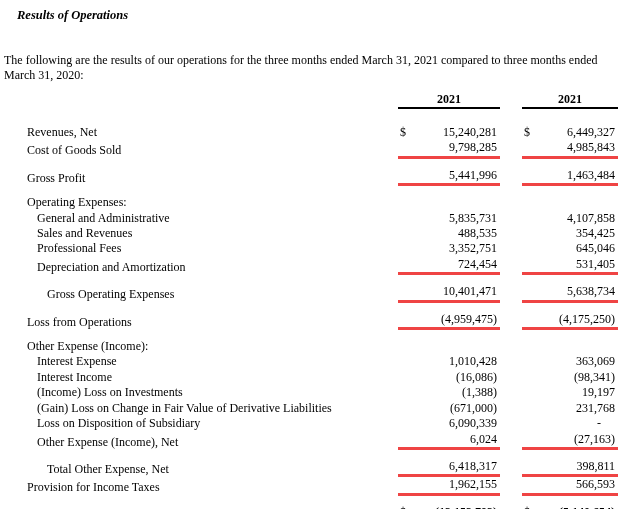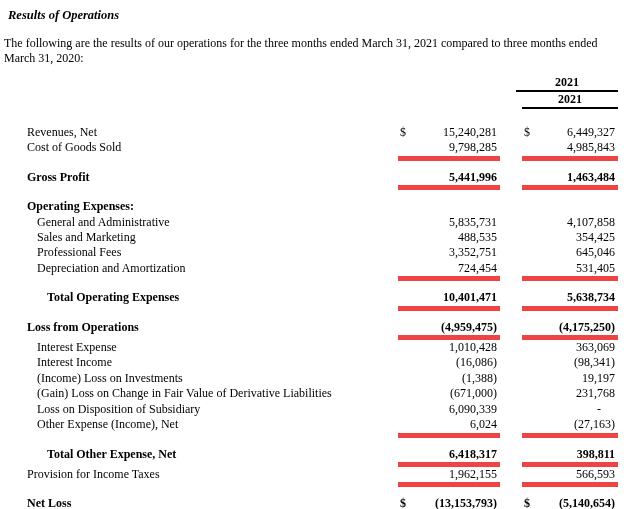--- a/index.html
+++ b/index.html
@@ -11,61 +11,61 @@
     font-size: 12px;
     overflow: hidden;
   }
   .doc { padding: 5px 5px 0 4px; }
 
   .title {
     font-weight: bold;
     font-style: italic;
     font-size: 12.5px;
     margin-top: 3px;
-    margin-left: 4px;
+    margin-left: 13px;
   }
   .intro {
-    margin-top: 13px;
+    margin-top: 30px;
     line-height: 15px;
     width: 626px;
   }
 
   .fintable { margin-top: 9px; }
 
-  .hrow { display: flex; align-items: flex-end; padding-right: 10px; flex-direction: column; }
+  .hrow { display: flex; align-items: flex-end; padding-right: 10px; }
   .hspacer { flex: 1; }
   .hcol {
     width: 102px;
     text-align: center;
     font-weight: bold;
     border-bottom: 2px solid #000;
     padding-bottom: 1px;
     line-height: 14px;
   }
   .hcol.c1 { width: 96px; }
   .gap { width: 22px; }
 
   .tbody { margin-top: 16px; }
 
   .row {
     display: flex;
-    align-items: flex-start;
+    align-items: flex-end;
     line-height: 15.4px;
     padding-right: 10px;
   }
-  .row.gap-above { margin-top: 9px; font-weight: bold; }
+  .row.gap-above { margin-top: 9px; }
   .row.bold { font-weight: bold; }
 
   .lbl { flex: 1; padding-left: 23px; white-space: nowrap; overflow: hidden; }
   .lbl.ind1 { padding-left: 33px; }
   .lbl.ind2 { padding-left: 43px; }
 
   .col { width: 102px; display: flex; align-items: flex-end; }
   .col.c1 { width: 96px; }
-  .col.single { border-bottom: 5px solid #ef4444; }
+  .col.single { border-bottom: 3px solid #ef4444; }
   .col.double { border-bottom: 3px double #000; }
 
   .cur { padding-left: 2px; min-width: 10px; text-align: left; }
   .val { flex: 1; text-align: right; padding-right: 3px; white-space: nowrap; }
   .val.dash { padding-right: 17px; }
 </style>
 </head>
 <body>
 
 <div class="doc">
@@ -134,21 +134,21 @@
             <span class="cur"></span>
             <span class="val">5,835,731</span>
           </span>
           <span class="gap"></span>
           <span class="col c1">
             <span class="cur"></span>
             <span class="val">4,107,858</span>
           </span>
         </div>
         <div class="row">
-          <span class="lbl ind1">Sales and Marketing</span>
+          <span class="lbl ind1">Sales and Revenues</span>
           <span class="col c0">
             <span class="cur"></span>
             <span class="val">488,535</span>
           </span>
           <span class="gap"></span>
           <span class="col c1">
             <span class="cur"></span>
             <span class="val">354,425</span>
           </span>
         </div>
@@ -170,41 +170,53 @@
             <span class="cur"></span>
             <span class="val">724,454</span>
           </span>
           <span class="gap"></span>
           <span class="col c1 single">
             <span class="cur"></span>
             <span class="val">531,405</span>
           </span>
         </div>
         <div class="row gap-above">
-          <span class="lbl ind2">Total Operating Expenses</span>
+          <span class="lbl ind2">Gross Operating Expenses</span>
           <span class="col c0 single">
             <span class="cur"></span>
             <span class="val">10,401,471</span>
           </span>
           <span class="gap"></span>
           <span class="col c1 single">
             <span class="cur"></span>
             <span class="val">5,638,734</span>
           </span>
         </div>
         <div class="row gap-above">
           <span class="lbl ind0">Loss from Operations</span>
           <span class="col c0 single">
             <span class="cur"></span>
             <span class="val">(4,959,475)</span>
           </span>
           <span class="gap"></span>
           <span class="col c1 single">
             <span class="cur"></span>
             <span class="val">(4,175,250)</span>
+          </span>
+        </div>
+        <div class="row gap-above">
+          <span class="lbl ind0">Other Expense (Income):</span>
+          <span class="col c0">
+            <span class="cur"></span>
+            <span class="val"></span>
+          </span>
+          <span class="gap"></span>
+          <span class="col c1">
+            <span class="cur"></span>
+            <span class="val"></span>
           </span>
         </div>
         <div class="row">
           <span class="lbl ind1">Interest Expense</span>
           <span class="col c0">
             <span class="cur"></span>
             <span class="val">1,010,428</span>
           </span>
           <span class="gap"></span>
           <span class="col c1">

